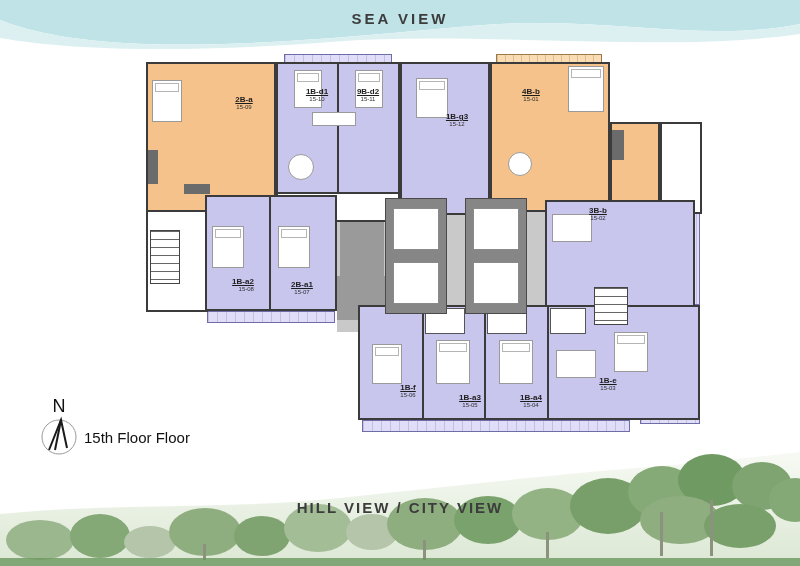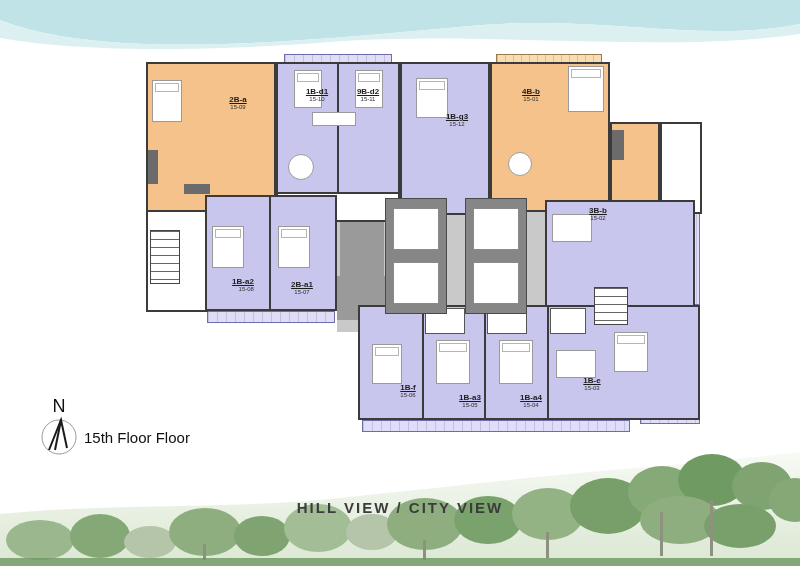--- a/index.html
+++ b/index.html
@@ -49,20 +49,21 @@
 </style>
 </head>
 <body>
 
 <div id="stage">
 
   <svg class="band sea" width="800" height="58" viewBox="0 0 800 58">
     <path d="M0,0 H800 V24 C700,44 600,14 470,26 C340,38 210,50 110,42 C60,38 25,30 0,20 Z" style="fill:var(--sea)"></path>
     <path d="M0,20 C25,30 60,38 110,42 C210,50 340,38 470,26 C600,14 700,44 800,24 L800,34 C660,54 480,30 330,42 C200,52 80,52 0,38 Z" style="fill:var(--sea_light)"></path>
   </svg>
+  <div class="sea-title">SEA VIEW</div>
 
   <div class="abs" style="left:0;top:0;width:800px;height:566px;">
 
     <div class="g" style="left:337px;top:180px;width:225px;height:152px;"></div>
     <div class="g" style="left:178px;top:195px;width:29px;height:117px;"></div>
     <div class="g" style="left:540px;top:300px;width:110px;height:33px;"></div>
     <div class="gd" style="left:340px;top:205px;width:44px;height:72px;"></div>
     <div class="gd" style="left:337px;top:276px;width:48px;height:44px;"></div>
 
     <div class="bal" style="left:284px;top:54px;width:108px;height:10px;"></div>
@@ -139,21 +140,21 @@
     <div class="furn" style="left:614px;top:332px;width:34px;height:40px;">
         <span class="pillow"></span>
       </div>
     <div class="furn" style="left:312px;top:112px;width:44px;height:14px;"></div>
     <div class="tbl" style="left:288px;top:154px;width:26px;height:26px;"></div>
     <div class="tbl" style="left:508px;top:152px;width:24px;height:24px;"></div>
     <div class="dark" style="left:184px;top:184px;width:26px;height:10px;"></div>
     <div class="dark" style="left:148px;top:150px;width:10px;height:34px;"></div>
     <div class="dark" style="left:612px;top:130px;width:12px;height:30px;"></div>
 
-    <div class="ulab" style="left:238px;top:95px;">
+    <div class="ulab" style="left:244px;top:95px;">
       <span class="ucode">2B-a</span>
       <span class="uno">15-09</span>
     </div>
     <div class="ulab" style="left:317px;top:87px;">
       <span class="ucode">1B-d1</span>
       <span class="uno">15-10</span>
     </div>
     <div class="ulab" style="left:368px;top:87px;">
       <span class="ucode">9B-d2</span>
       <span class="uno">15-11</span>
@@ -183,21 +184,21 @@
       <span class="uno">15-06</span>
     </div>
     <div class="ulab" style="left:470px;top:393px;">
       <span class="ucode">1B-a3</span>
       <span class="uno">15-05</span>
     </div>
     <div class="ulab" style="left:531px;top:393px;text-align:center;">
       <span class="ucode">1B-a4</span>
       <span class="uno">15-04</span>
     </div>
-    <div class="ulab" style="left:592px;top:376px;text-align:right;">
+    <div class="ulab" style="left:608px;top:376px;text-align:right;">
       <span class="ucode">1B-e</span>
       <span class="uno">15-03</span>
     </div>
   </div>
 
   <svg class="abs" style="left:36px;top:396px;" width="46" height="64" viewBox="0 0 46 64">
     <text x="23" y="16" font-size="18" fill="#111" text-anchor="middle" font-family="Liberation Sans, sans-serif">N</text>
     <circle cx="23" cy="41" r="17" fill="none" stroke="#9a9a9a" stroke-width="1"></circle>
     <polyline points="13,54 25,24 31,52" fill="none" stroke="#1a1a1a" stroke-width="2"></polyline>
     <line x1="25" y1="24" x2="19" y2="54" stroke="#1a1a1a" stroke-width="2"></line>

